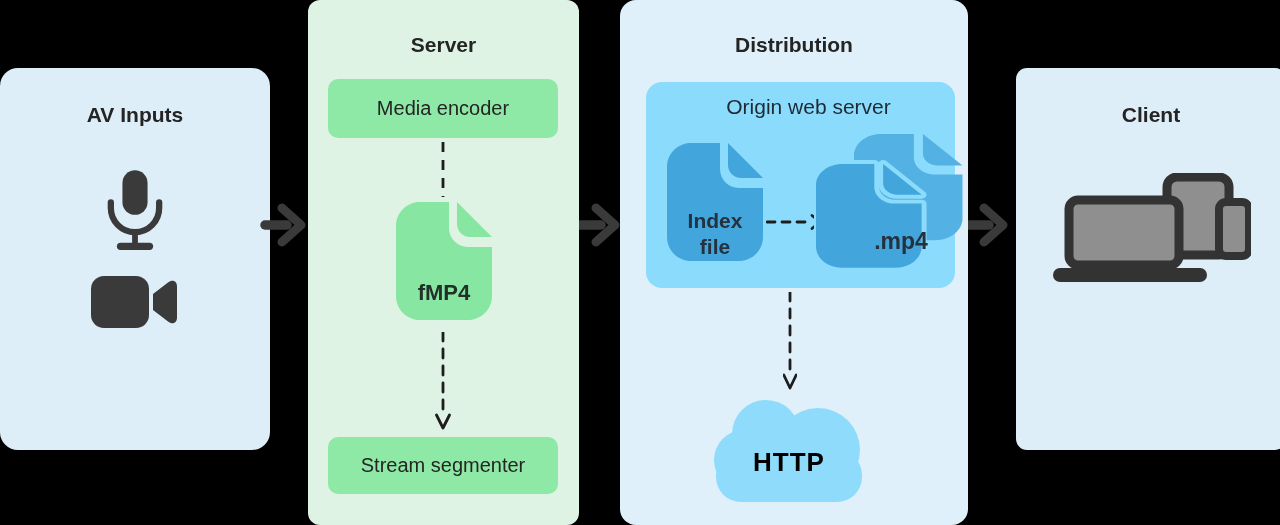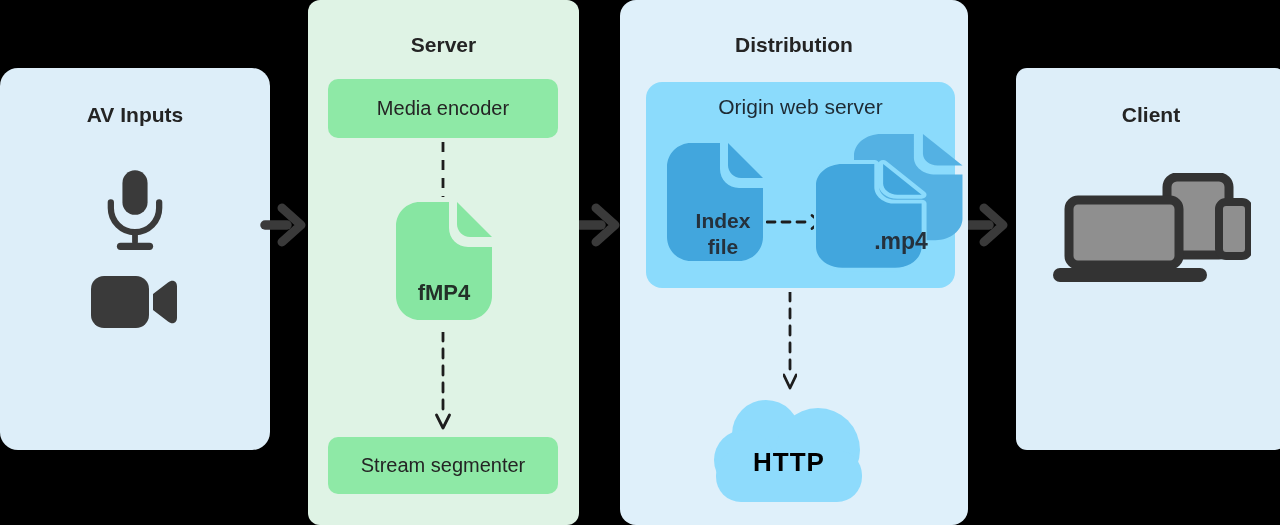--- a/index.html
+++ b/index.html
@@ -42,23 +42,23 @@
     position:absolute;text-align:center;font-weight:700;
     color:#25313c;
   }
   .fmp4-label{left:88px;top:280px;width:96px;font-size:22px;color:#233028;}
   .origin-box{
     position:absolute;left:26px;top:82px;width:309px;height:206px;border-radius:16px;
     background:var(--origin-blue,#8bdbfc);
   }
   .origin-title{
     position:absolute;top:13px;left:0;width:100%;text-align:center;
-    font-size:21px;font-weight:400;color:#1e2a33;
-  }
-  .index-label{left:21px;top:126px;width:96px;font-size:21px;line-height:26px;padding-left:8px;}
+    font-size:21px;font-weight:400;color:#1e2a33;padding-left:8px;
+  }
+  .index-label{left:21px;top:126px;width:96px;font-size:21px;line-height:26px;}
   .mp4-label{left:170px;top:146px;width:112px;font-size:23px;padding-left:29px;}
   .http-label{
     position:absolute;left:88px;top:447px;width:162px;text-align:center;
     font-size:26px;font-weight:700;letter-spacing:1px;color:#000000;
   }
   svg{display:block;}
 </style>
 </head>
 <body>
 

